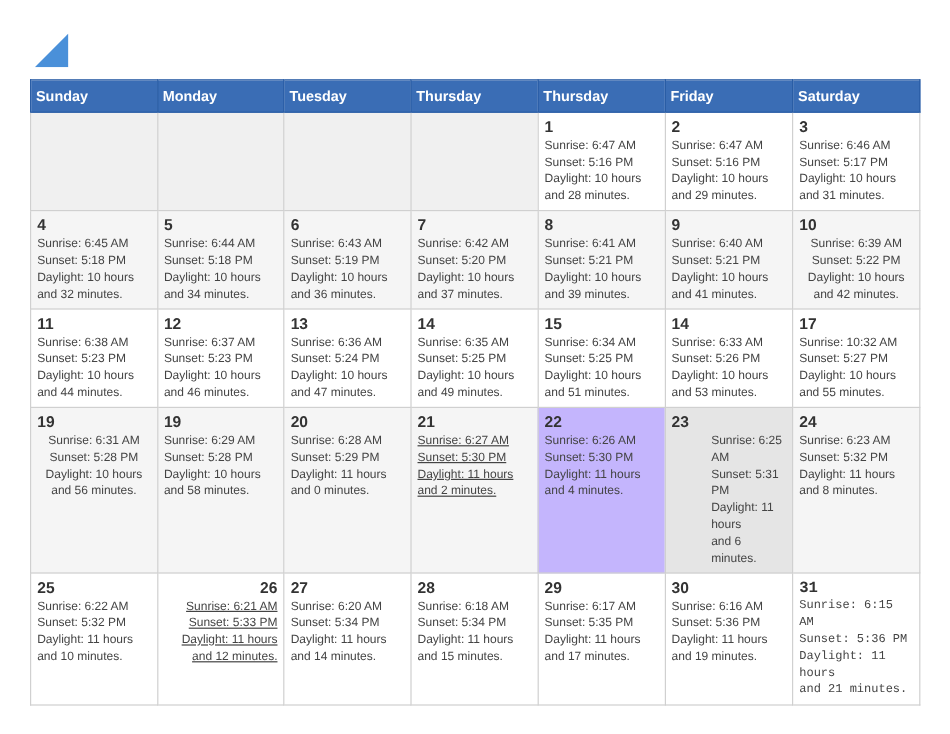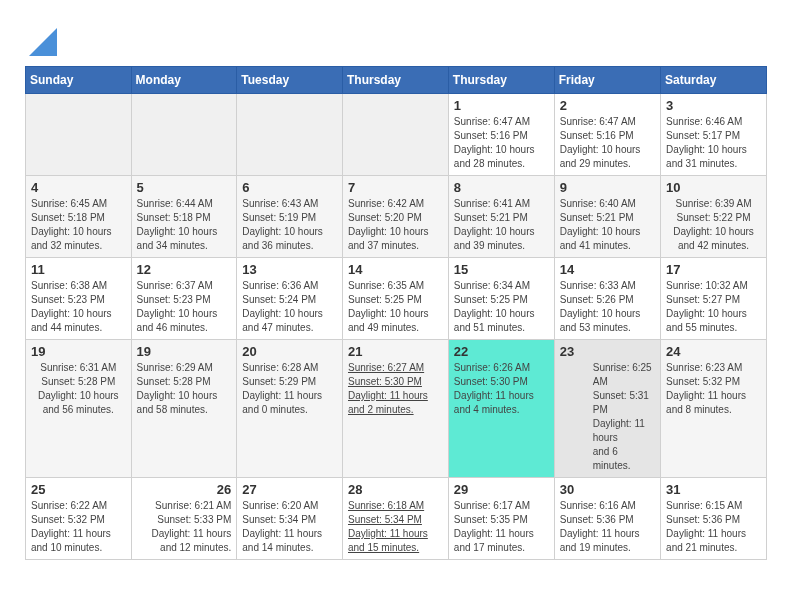--- a/index.html
+++ b/index.html
@@ -283,21 +283,21 @@
 Daylight: 11 hours
 and 0 minutes.</div>
         </td>
         <td style="background: rgb(245, 245, 245);">
           <div class="day-number">21</div>
           <div class="day-info" style="white-space: pre-line; text-decoration: underline;">Sunrise: 6:27 AM
 Sunset: 5:30 PM
 Daylight: 11 hours
 and 2 minutes.</div>
         </td>
-        <td style="background: #5eead4; margin-left: 48px;">
+        <td style="background: #c4b5fd; margin-left: 48px;">
           <div class="day-number">22</div>
           <div class="day-info" style="white-space: pre-line;">Sunrise: 6:26 AM
 Sunset: 5:30 PM
 Daylight: 11 hours
 and 4 minutes.</div>
         </td>
         <td style="background: #e5e5e5;">
           <div class="day-number">23</div>
           <div class="day-info" style="white-space: pre-line; margin-left: 33px;">Sunrise: 6:25 AM
 Sunset: 5:31 PM
@@ -315,54 +315,54 @@
       <tr>
         <td style="background: rgb(255, 255, 255);">
           <div class="day-number">25</div>
           <div class="day-info" style="white-space: pre-line;">Sunrise: 6:22 AM
 Sunset: 5:32 PM
 Daylight: 11 hours
 and 10 minutes.</div>
         </td>
         <td style="background: rgb(255, 255, 255); text-align: right;">
           <div class="day-number">26</div>
-          <div class="day-info" style="white-space: pre-line;">Sunrise: 6:21 AM
+          <div class="day-info" style="white-space: pre-line; text-decoration: underline;">Sunrise: 6:21 AM
 Sunset: 5:33 PM
 Daylight: 11 hours
 and 12 minutes.</div>
         </td>
         <td style="background: rgb(255, 255, 255);">
           <div class="day-number">27</div>
           <div class="day-info" style="white-space: pre-line;">Sunrise: 6:20 AM
 Sunset: 5:34 PM
 Daylight: 11 hours
 and 14 minutes.</div>
         </td>
         <td style="background: rgb(255, 255, 255);">
           <div class="day-number">28</div>
-          <div class="day-info" style="white-space: pre-line; text-decoration: underline;">Sunrise: 6:18 AM
+          <div class="day-info" style="white-space: pre-line;">Sunrise: 6:18 AM
 Sunset: 5:34 PM
 Daylight: 11 hours
 and 15 minutes.</div>
         </td>
         <td style="background: rgb(255, 255, 255);">
           <div class="day-number">29</div>
           <div class="day-info" style="white-space: pre-line;">Sunrise: 6:17 AM
 Sunset: 5:35 PM
 Daylight: 11 hours
 and 17 minutes.</div>
         </td>
         <td style="background: rgb(255, 255, 255);">
           <div class="day-number">30</div>
           <div class="day-info" style="white-space: pre-line;">Sunrise: 6:16 AM
 Sunset: 5:36 PM
 Daylight: 11 hours
 and 19 minutes.</div>
         </td>
-        <td style="background: rgb(255, 255, 255);">
+        <td style="background: rgb(255, 255, 255); font-family: Liberation Mono, monospace;">
           <div class="day-number">31</div>
           <div class="day-info" style="white-space: pre-line;">Sunrise: 6:15 AM
 Sunset: 5:36 PM
 Daylight: 11 hours
 and 21 minutes.</div>
         </td>
       </tr>
     </tbody>
 </table>
 

